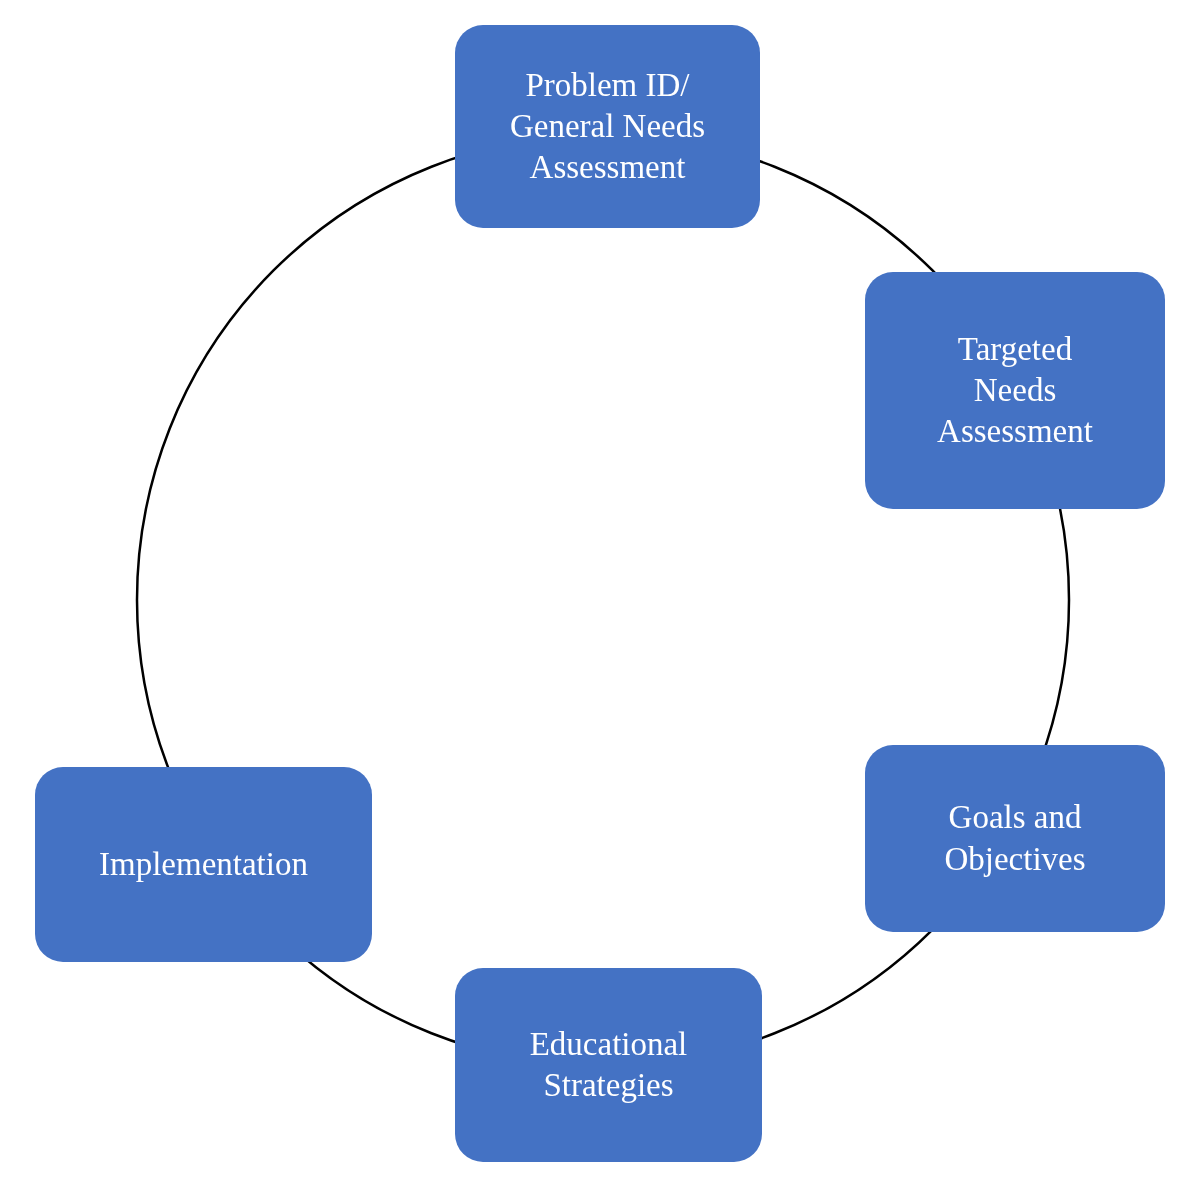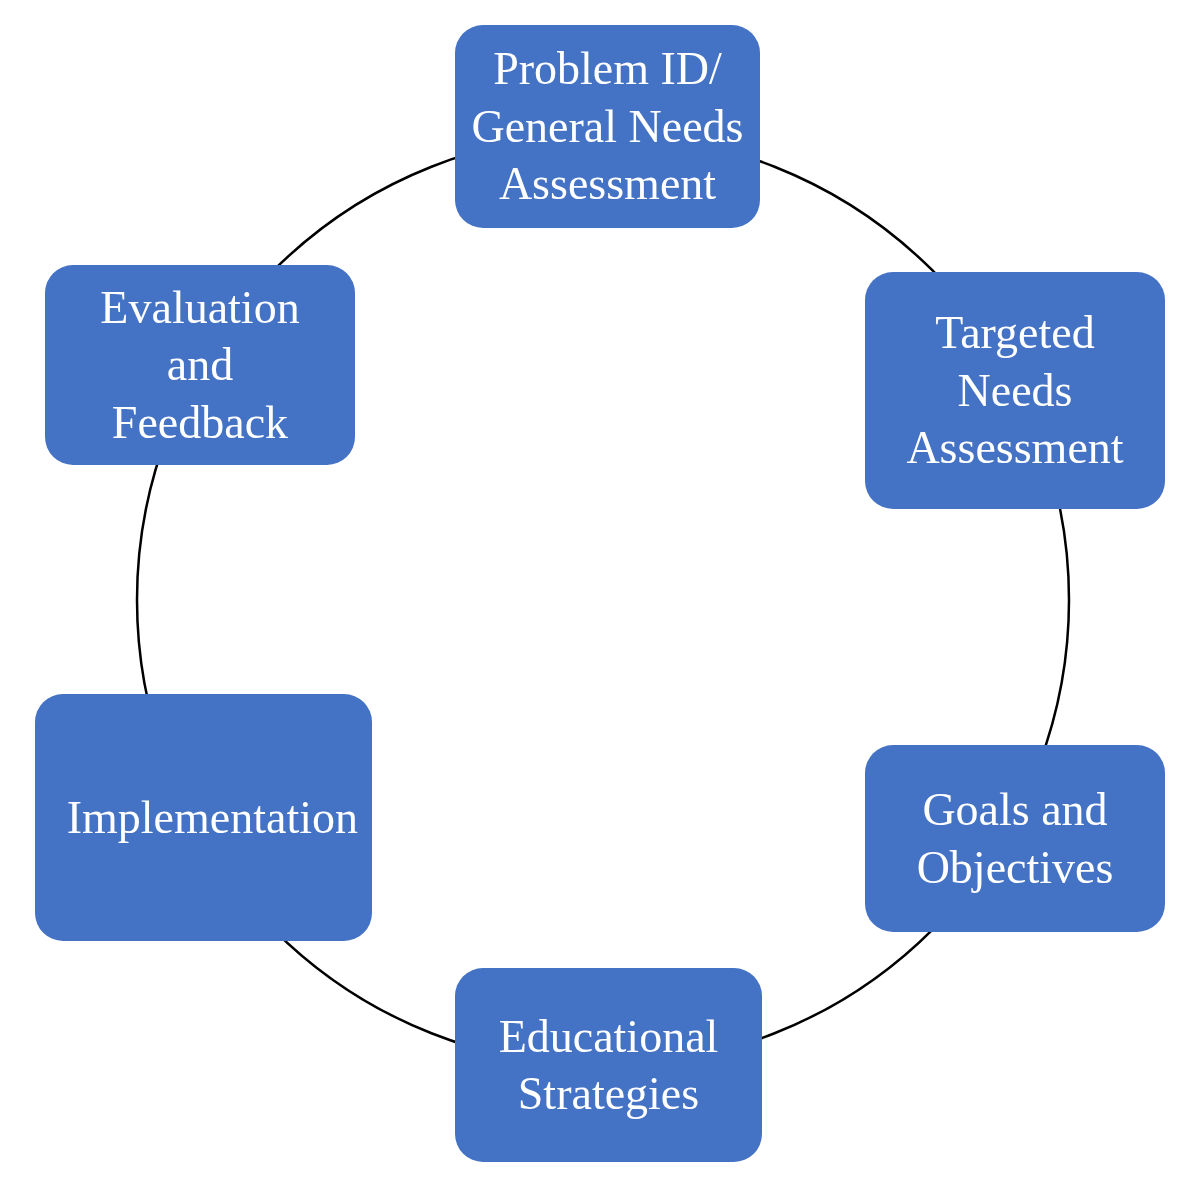--- a/index.html
+++ b/index.html
@@ -24,32 +24,32 @@
   .node {
     position: absolute;
     z-index: 2;
     background: var(--node-fill, #4472C4);
     color: var(--node-text, #ffffff);
     border-radius: 28px;
     display: flex;
     align-items: center;
     justify-content: center;
     text-align: center;
-    font-size: 46px;
+    font-size: 33px;
     line-height: 1.25;
     white-space: pre-line;
     box-sizing: border-box;
     padding: 8px 14px;
   }
   
   .node-problem        { left: 455px; top: 25px;  width: 305px; height: 203px; }
   .node-targeted       { left: 865px; top: 272px; width: 300px; height: 237px; }
   .node-goals          { left: 865px; top: 745px; width: 300px; height: 187px; }
   .node-educational    { left: 455px; top: 968px; width: 307px; height: 194px; }
-  .node-implementation { left: 35px;  top: 694px; width: 337px; height: 247px; justify-content: flex-end; }
+  .node-implementation { left: 35px;  top: 767px; width: 337px; height: 195px; }
   .node-evaluation     { left: 45px;  top: 265px; width: 310px; height: 200px; }
 </style>
 </head>
 <body>
 
 <div class="stage">
 
   <svg class="cycle-svg" width="1200" height="1202" xmlns="http://www.w3.org/2000/svg">
     <circle id="cycle-ring" cx="603" cy="600" r="466" fill="none" stroke="#000000" stroke-width="2.5"></circle>
   </svg>
@@ -73,19 +73,14 @@
 
   <div class="node node-goals">
     <span>Goals and
 Objectives</span>
   </div>
 
   <div class="node node-implementation">
     <span>Implementation</span>
   </div>
 
-  <div class="node node-evaluation">
-    <span>Evaluation
-and
-Feedback</span>
-  </div>
 
 </div>
 
 </body></html>

